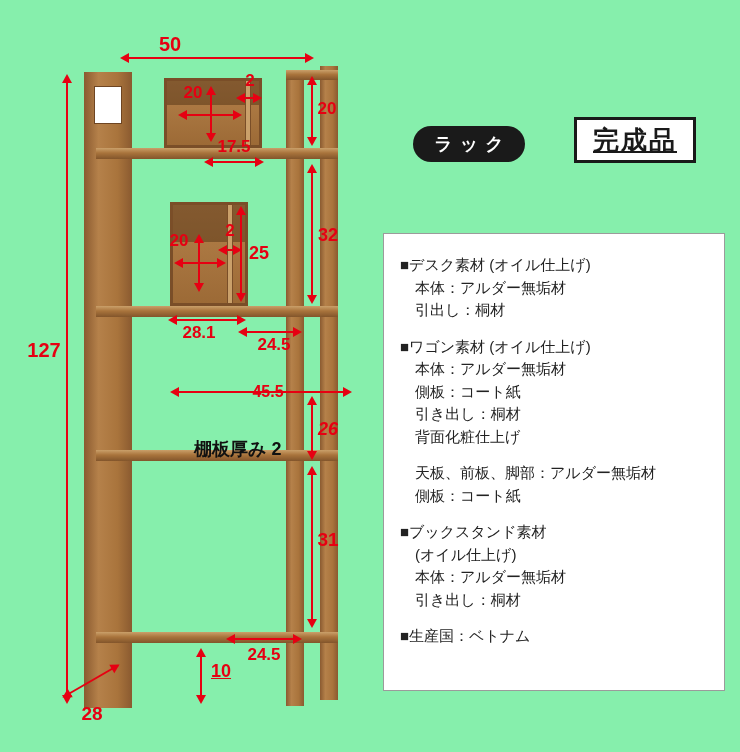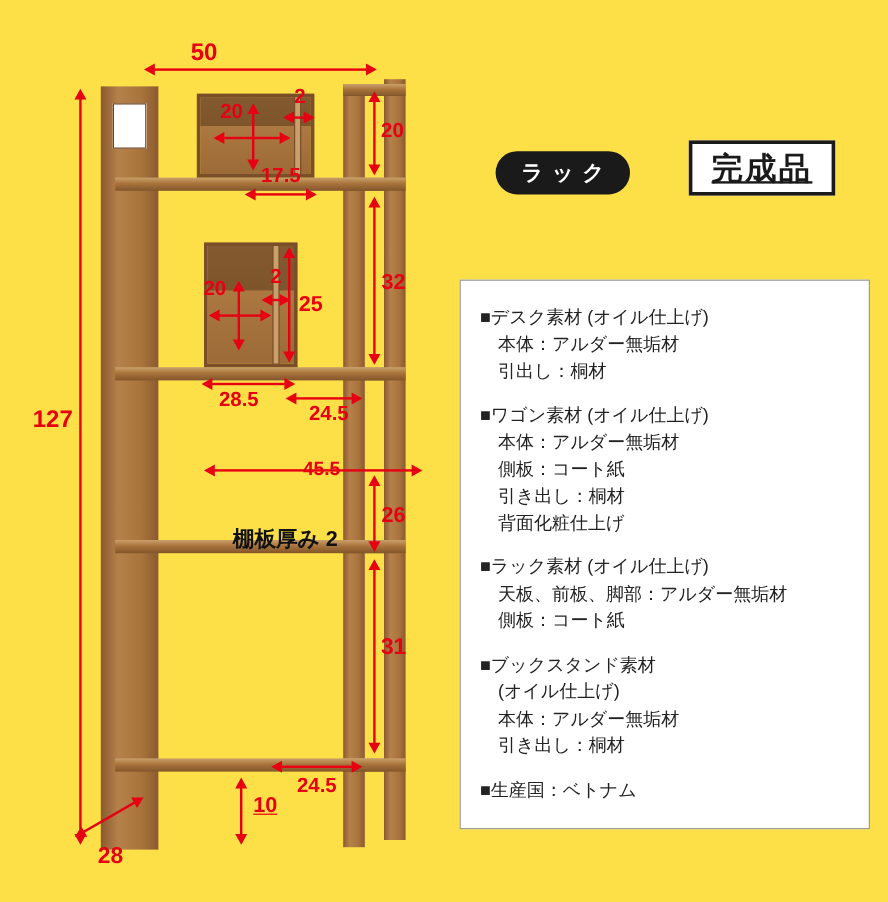--- a/index.html
+++ b/index.html
@@ -4,21 +4,21 @@
 <style>
   :root{
     --red:#e60012;
     --ink:#1a1a1a;
     --wood-l:#c49060;
     --wood-m:#a9743c;
     --wood-d:#7f5128;
   }
   html,body{margin:0;padding:0;background:#fff;}
   #stage{
-    position:relative;width:740px;height:752px;background:#fde047;overflow:hidden;
+    position:relative;width:740px;height:752px;background:#86efac;overflow:hidden;
     font-family:"Liberation Sans","DejaVu Sans",sans-serif;
   }
   
   .wood{position:absolute;background:linear-gradient(90deg,#8a5a30,#b5814a 30%,#a9743c 70%,#8a5a30);}
   .wood-h{position:absolute;background:linear-gradient(#caa06a,#a9743c 45%,#82552b);}
   .hole{position:absolute;background:#fff;box-shadow:inset 0 0 0 1px #6e4522;}
   .boxwood{position:absolute;background:linear-gradient(#b5814a,#9c6a36);border:3px solid #7a4e28;box-sizing:border-box;}
   .box-shade{position:absolute;left:0;top:0;right:0;height:38%;background:rgba(70,42,16,.45);}
   .box-div{position:absolute;top:0;bottom:0;width:4px;background:#caa06a;box-shadow:0 0 0 1px #7a4e28;}
   
@@ -105,30 +105,30 @@
 
   <span class="dl" style="left:222px;top:222px;width:16px;font-size:17px;">2</span>
   <div class="ah" style="left:220px;top:249px;width:20px;"></div>
 
   <span class="dl" style="left:246px;top:244px;width:26px;font-size:18px;">25</span>
   <div class="av" style="left:240px;top:208px;height:92px;"></div>
 
   <span class="dl" style="left:315px;top:226px;width:26px;font-size:18px;">32</span>
   <div class="av" style="left:311px;top:166px;height:136px;"></div>
 
-  <span class="dl" style="left:174px;top:324px;width:50px;font-size:17px;">28.5</span>
+  <span class="dl" style="left:174px;top:324px;width:50px;font-size:17px;">28.1</span>
   <div class="ah" style="left:170px;top:319px;width:74px;"></div>
 
   <span class="dl" style="left:248px;top:336px;width:52px;font-size:17px;">24.5</span>
   <div class="ah" style="left:240px;top:331px;width:60px;"></div>
 
   <span class="dl" style="left:240px;top:384px;width:56px;font-size:16px;">45.5</span>
   <div class="ah" style="left:172px;top:391px;width:178px;"></div>
 
-  <span class="dl" style="left:315px;top:420px;width:26px;font-size:18px;">26</span>
+  <span class="dl" style="left:315px;top:420px;width:26px;font-size:18px;font-style:italic;">26</span>
   <div class="av" style="left:311px;top:398px;height:60px;"></div>
 
   <span class="note" style="left:194px;top:440px;">棚板厚み 2</span>
 
   <span class="dl" style="left:315px;top:530px;width:26px;font-size:19px;">31</span>
   <div class="av" style="left:311px;top:468px;height:158px;"></div>
 
   <span class="dl" style="left:238px;top:646px;width:52px;font-size:17px;">24.5</span>
   <div class="ah" style="left:228px;top:638px;width:72px;"></div>
 
@@ -145,21 +145,20 @@
       <div class="spec-line">引出し：桐材</div>
     </div>
     <div class="spec-sec">
       <div class="spec-title">■ワゴン素材 (オイル仕上げ)</div>
       <div class="spec-line">本体：アルダー無垢材</div>
       <div class="spec-line">側板：コート紙</div>
       <div class="spec-line">引き出し：桐材</div>
       <div class="spec-line">背面化粧仕上げ</div>
     </div>
     <div class="spec-sec">
-      <div class="spec-title">■ラック素材 (オイル仕上げ)</div>
       <div class="spec-line">天板、前板、脚部：アルダー無垢材</div>
       <div class="spec-line">側板：コート紙</div>
     </div>
     <div class="spec-sec">
       <div class="spec-title">■ブックスタンド素材</div>
       <div class="spec-line">(オイル仕上げ)</div>
       <div class="spec-line">本体：アルダー無垢材</div>
       <div class="spec-line">引き出し：桐材</div>
     </div>
     <div class="spec-sec">

